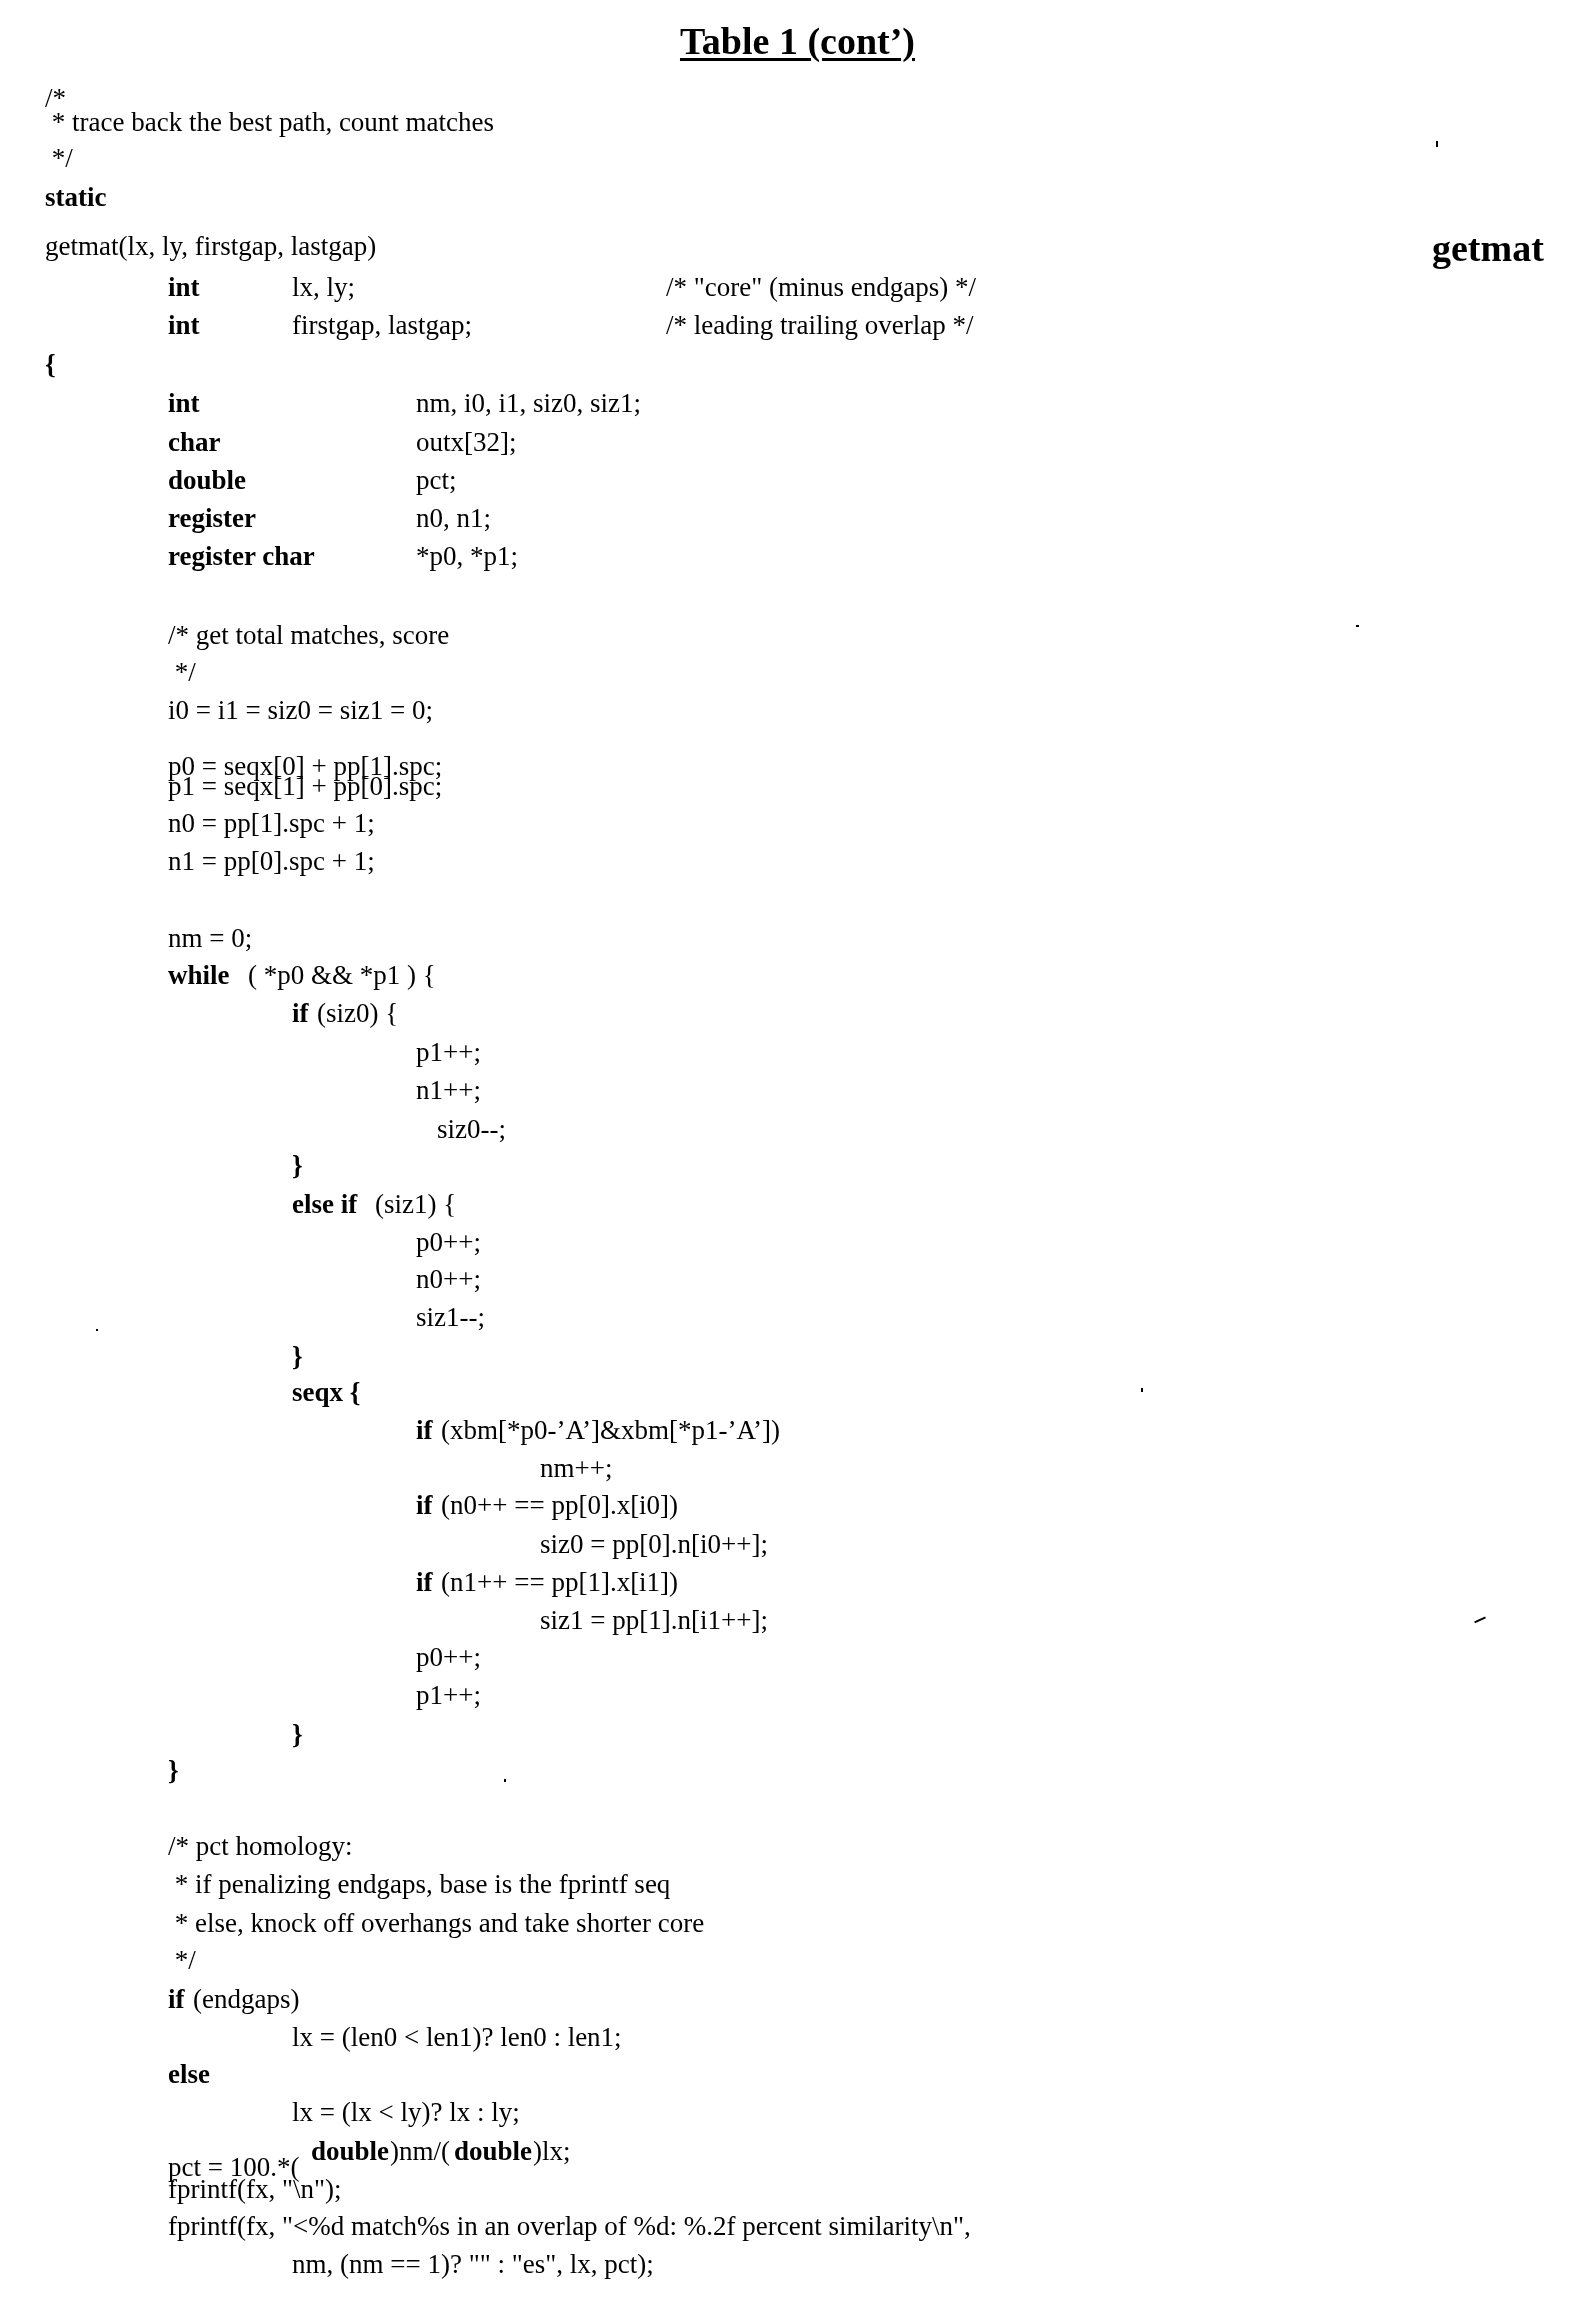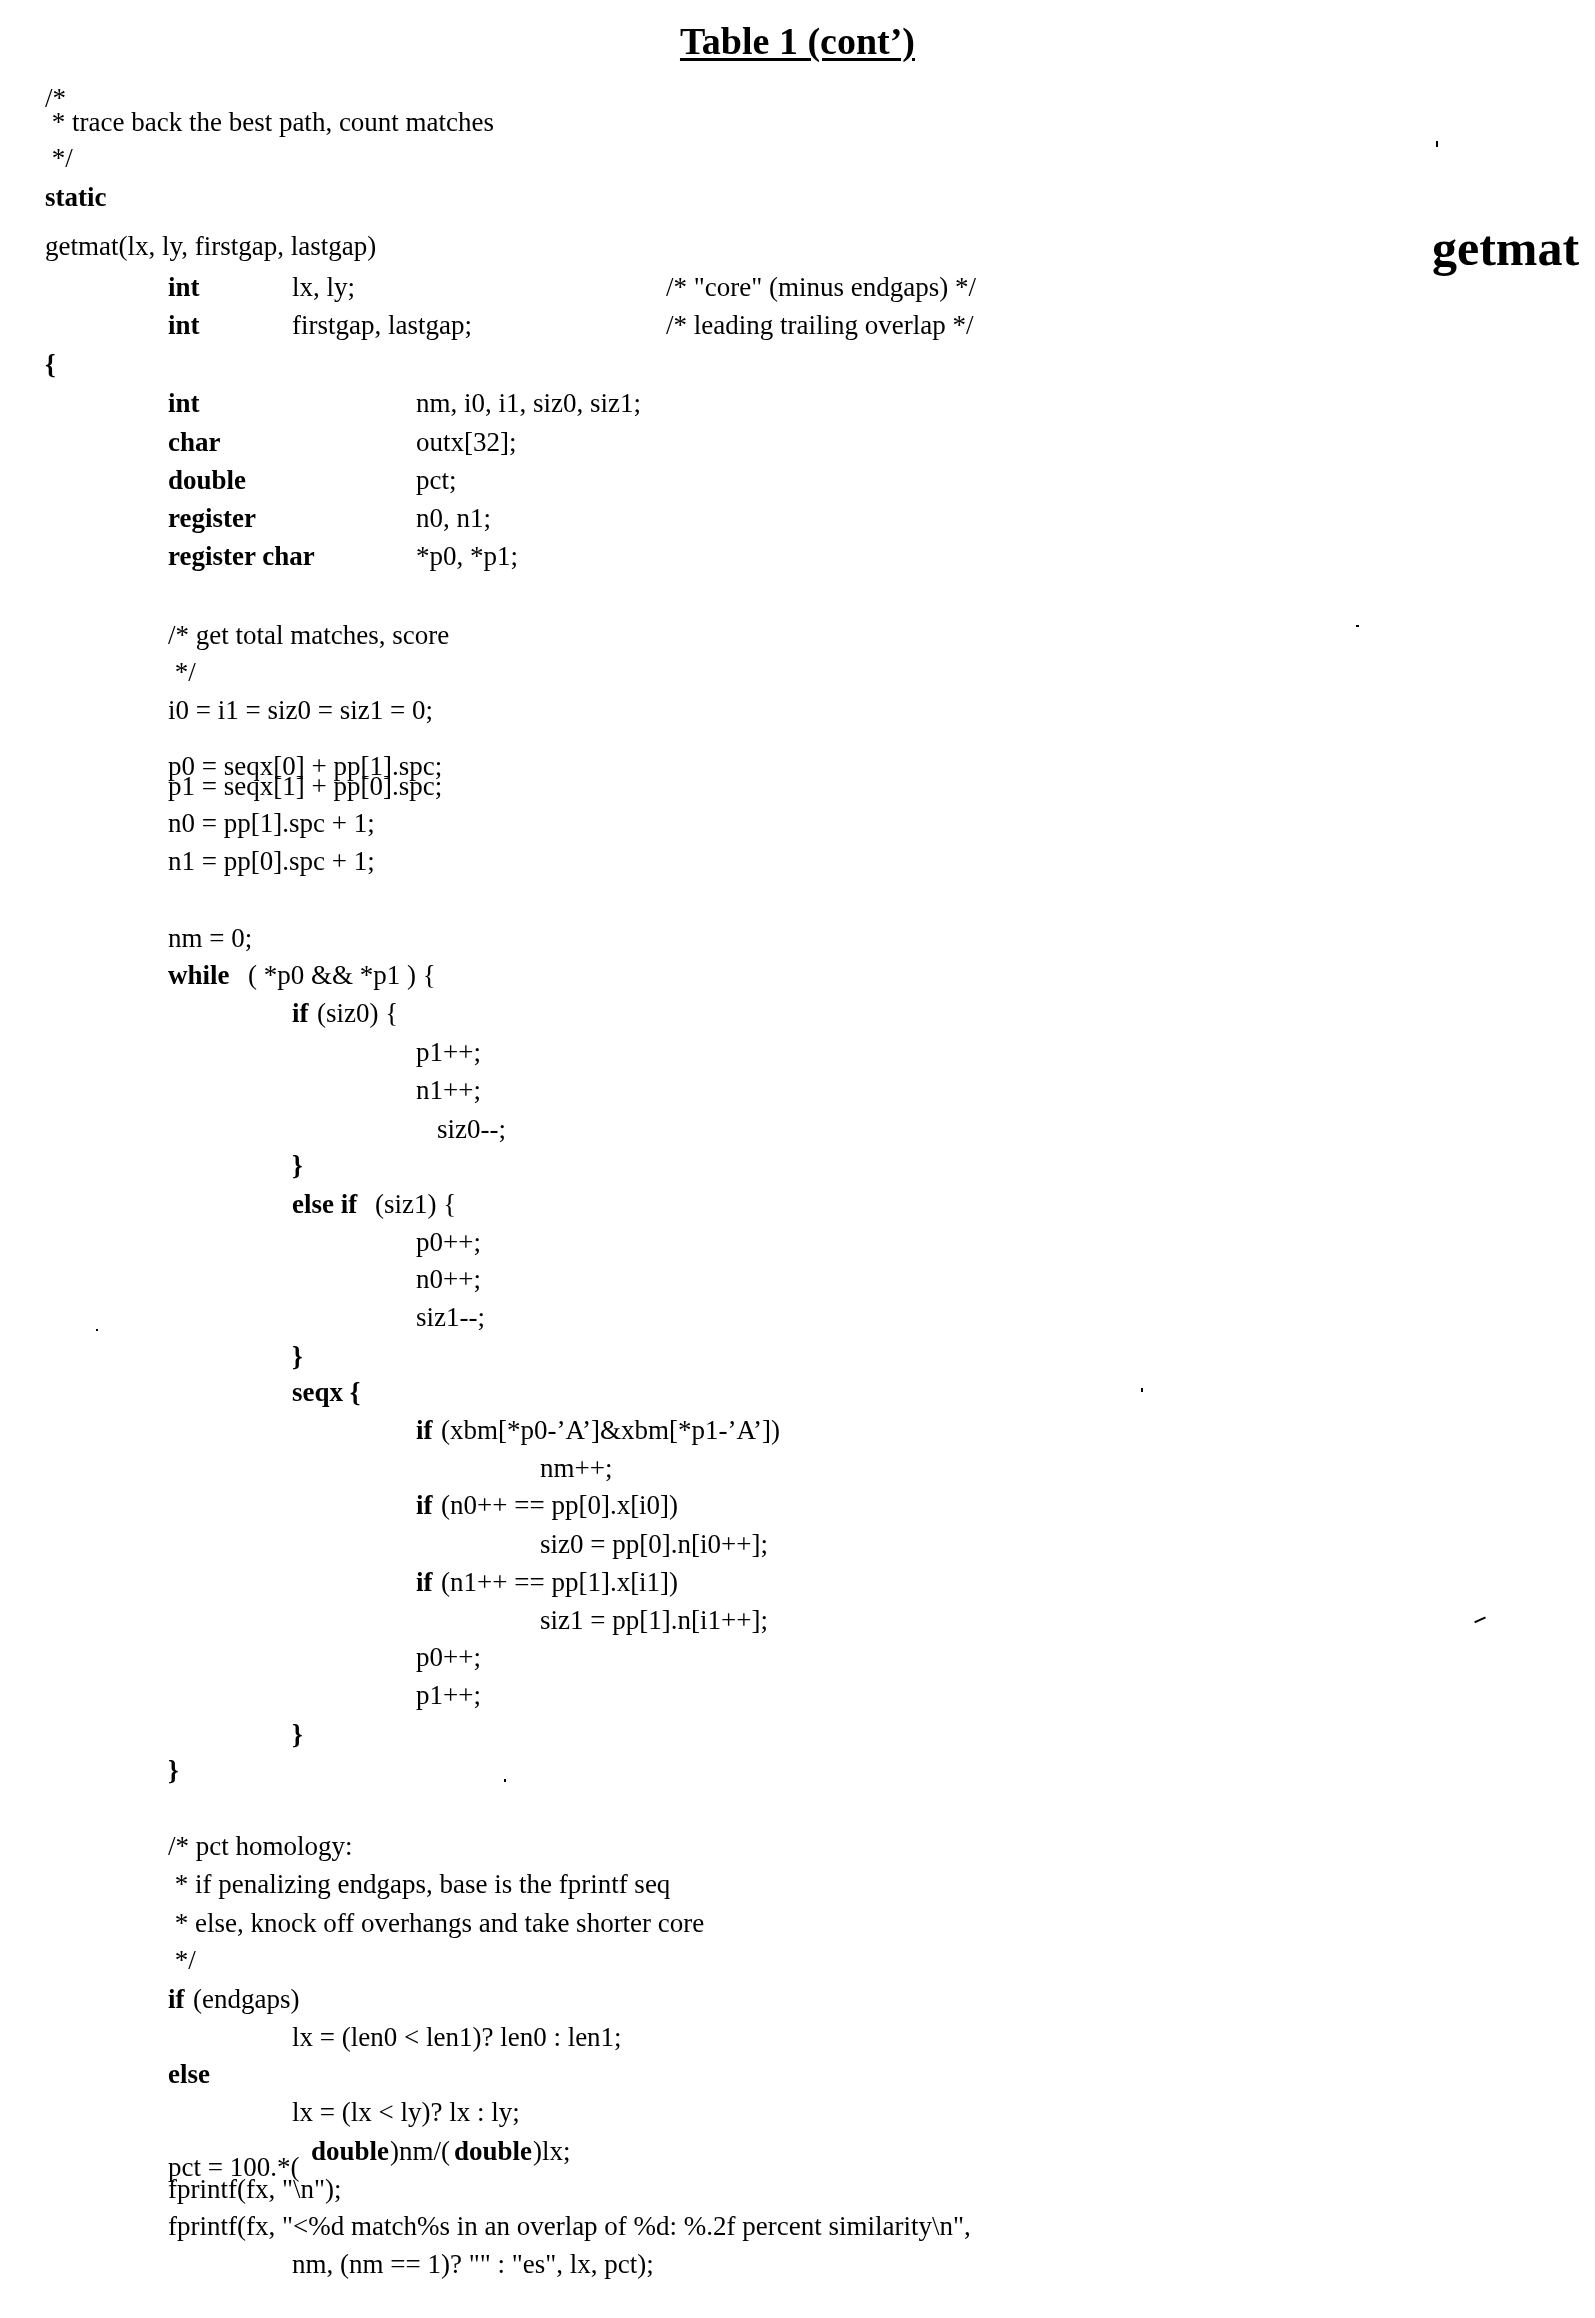--- a/index.html
+++ b/index.html
@@ -1,21 +1,21 @@
 <!DOCTYPE html>
 <html style="font-size:13.2px"><head>
 <meta charset="utf-8">
 <style>
   html, body { margin: 0; padding: 0; background: #ffffff; }
   body { width: 1595px; height: 2319px; position: relative; overflow: hidden;
          font-family: "Liberation Serif", "DejaVu Serif", serif; color: #000; }
   .title { position: absolute; left: 0; width: 1595px; top: 18px; text-align: center;
            font-size: 38px; font-weight: bold; line-height: 46px; }
   .title span { text-decoration: underline; text-decoration-thickness: 2.5px; text-underline-offset: 4.1px; }
-  .side-label { position: absolute; left: 1432px; top: 225px; font-size: 50px; font-weight: bold; line-height: 46px; }
+  .side-label { position: absolute; left: 1432px; top: 225px; font-size: 38px; font-weight: bold; line-height: 46px; }
   .line { position: absolute; left: 0; height: 38px; width: 1595px; font-size: 27px; line-height: 38px; white-space: pre; }
   .seg { position: absolute; top: 0; white-space: pre; }
   .seg.b { font-weight: bold; }
   .artifact { position: absolute; background: #000; }
 </style>
 </head>
 <body>
 
 <div id="page">
   <div class="title"><span>Table 1 (cont’)</span></div>

